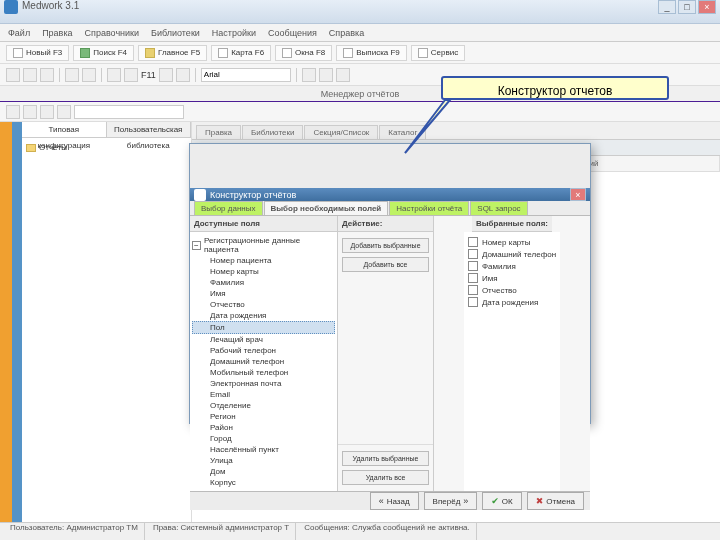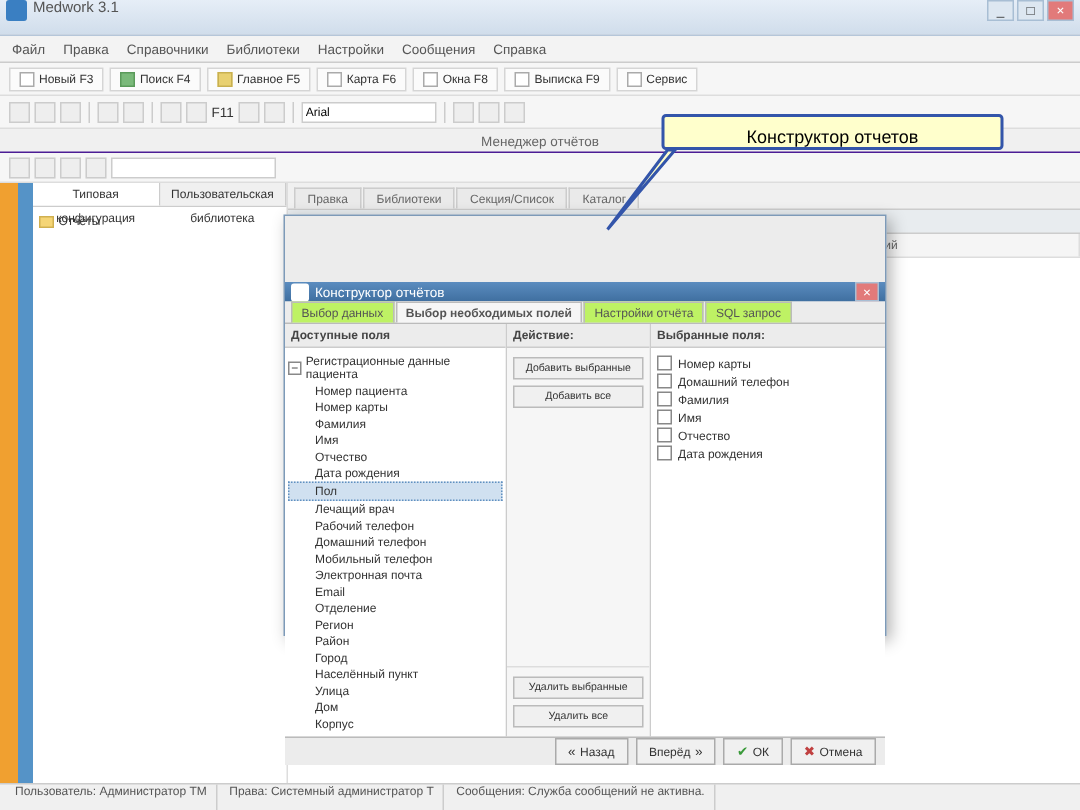--- a/index.html
+++ b/index.html
@@ -69,21 +69,21 @@
 
   .dlg-body { flex: 1; display: flex; background: #f6f6f6; }
 
   .col { display: flex; flex-direction: column; border-right: 1px solid #ccc; }
   .col:last-child { border-right: none; }
   .col-header { height: 16px; background: #ececec; border-bottom: 1px solid #ccc; font-size: 8px; font-weight: bold; line-height: 16px; padding: 0 4px; color: #444; }
   .col-body { flex: 1; background: #fff; overflow: hidden; }
 
   .col1 { width: 148px; }
   .col2 { width: 96px; }
-  .col3 { flex: 1; }
+  .col3 { flex: 1; align-items: center; }
 
   .tree-list { padding: 3px 2px; font-size: 8px; }
   .tree-list .group { display: flex; align-items: center; gap: 3px; padding: 1px 0; }
   .tree-list .group .minus { width: 9px; height: 9px; border: 1px solid #888; text-align: center; line-height: 7px; font-size: 8px; cursor: pointer; }
   .tree-list .item { padding: 1px 0 1px 18px; cursor: pointer; white-space: nowrap; overflow: hidden; text-overflow: ellipsis; }
   .tree-list .item.sel { background: #d0e0f0; border: 1px dotted #6090c0; padding-left: 17px; }
 
   .action-btns { padding: 6px 4px; display: flex; flex-direction: column; gap: 4px; }
   .action-btn { padding: 3px 4px; background: #f0f0f0; border: 1px solid #bbb; font-size: 7px; text-align: center; cursor: pointer; }
 

